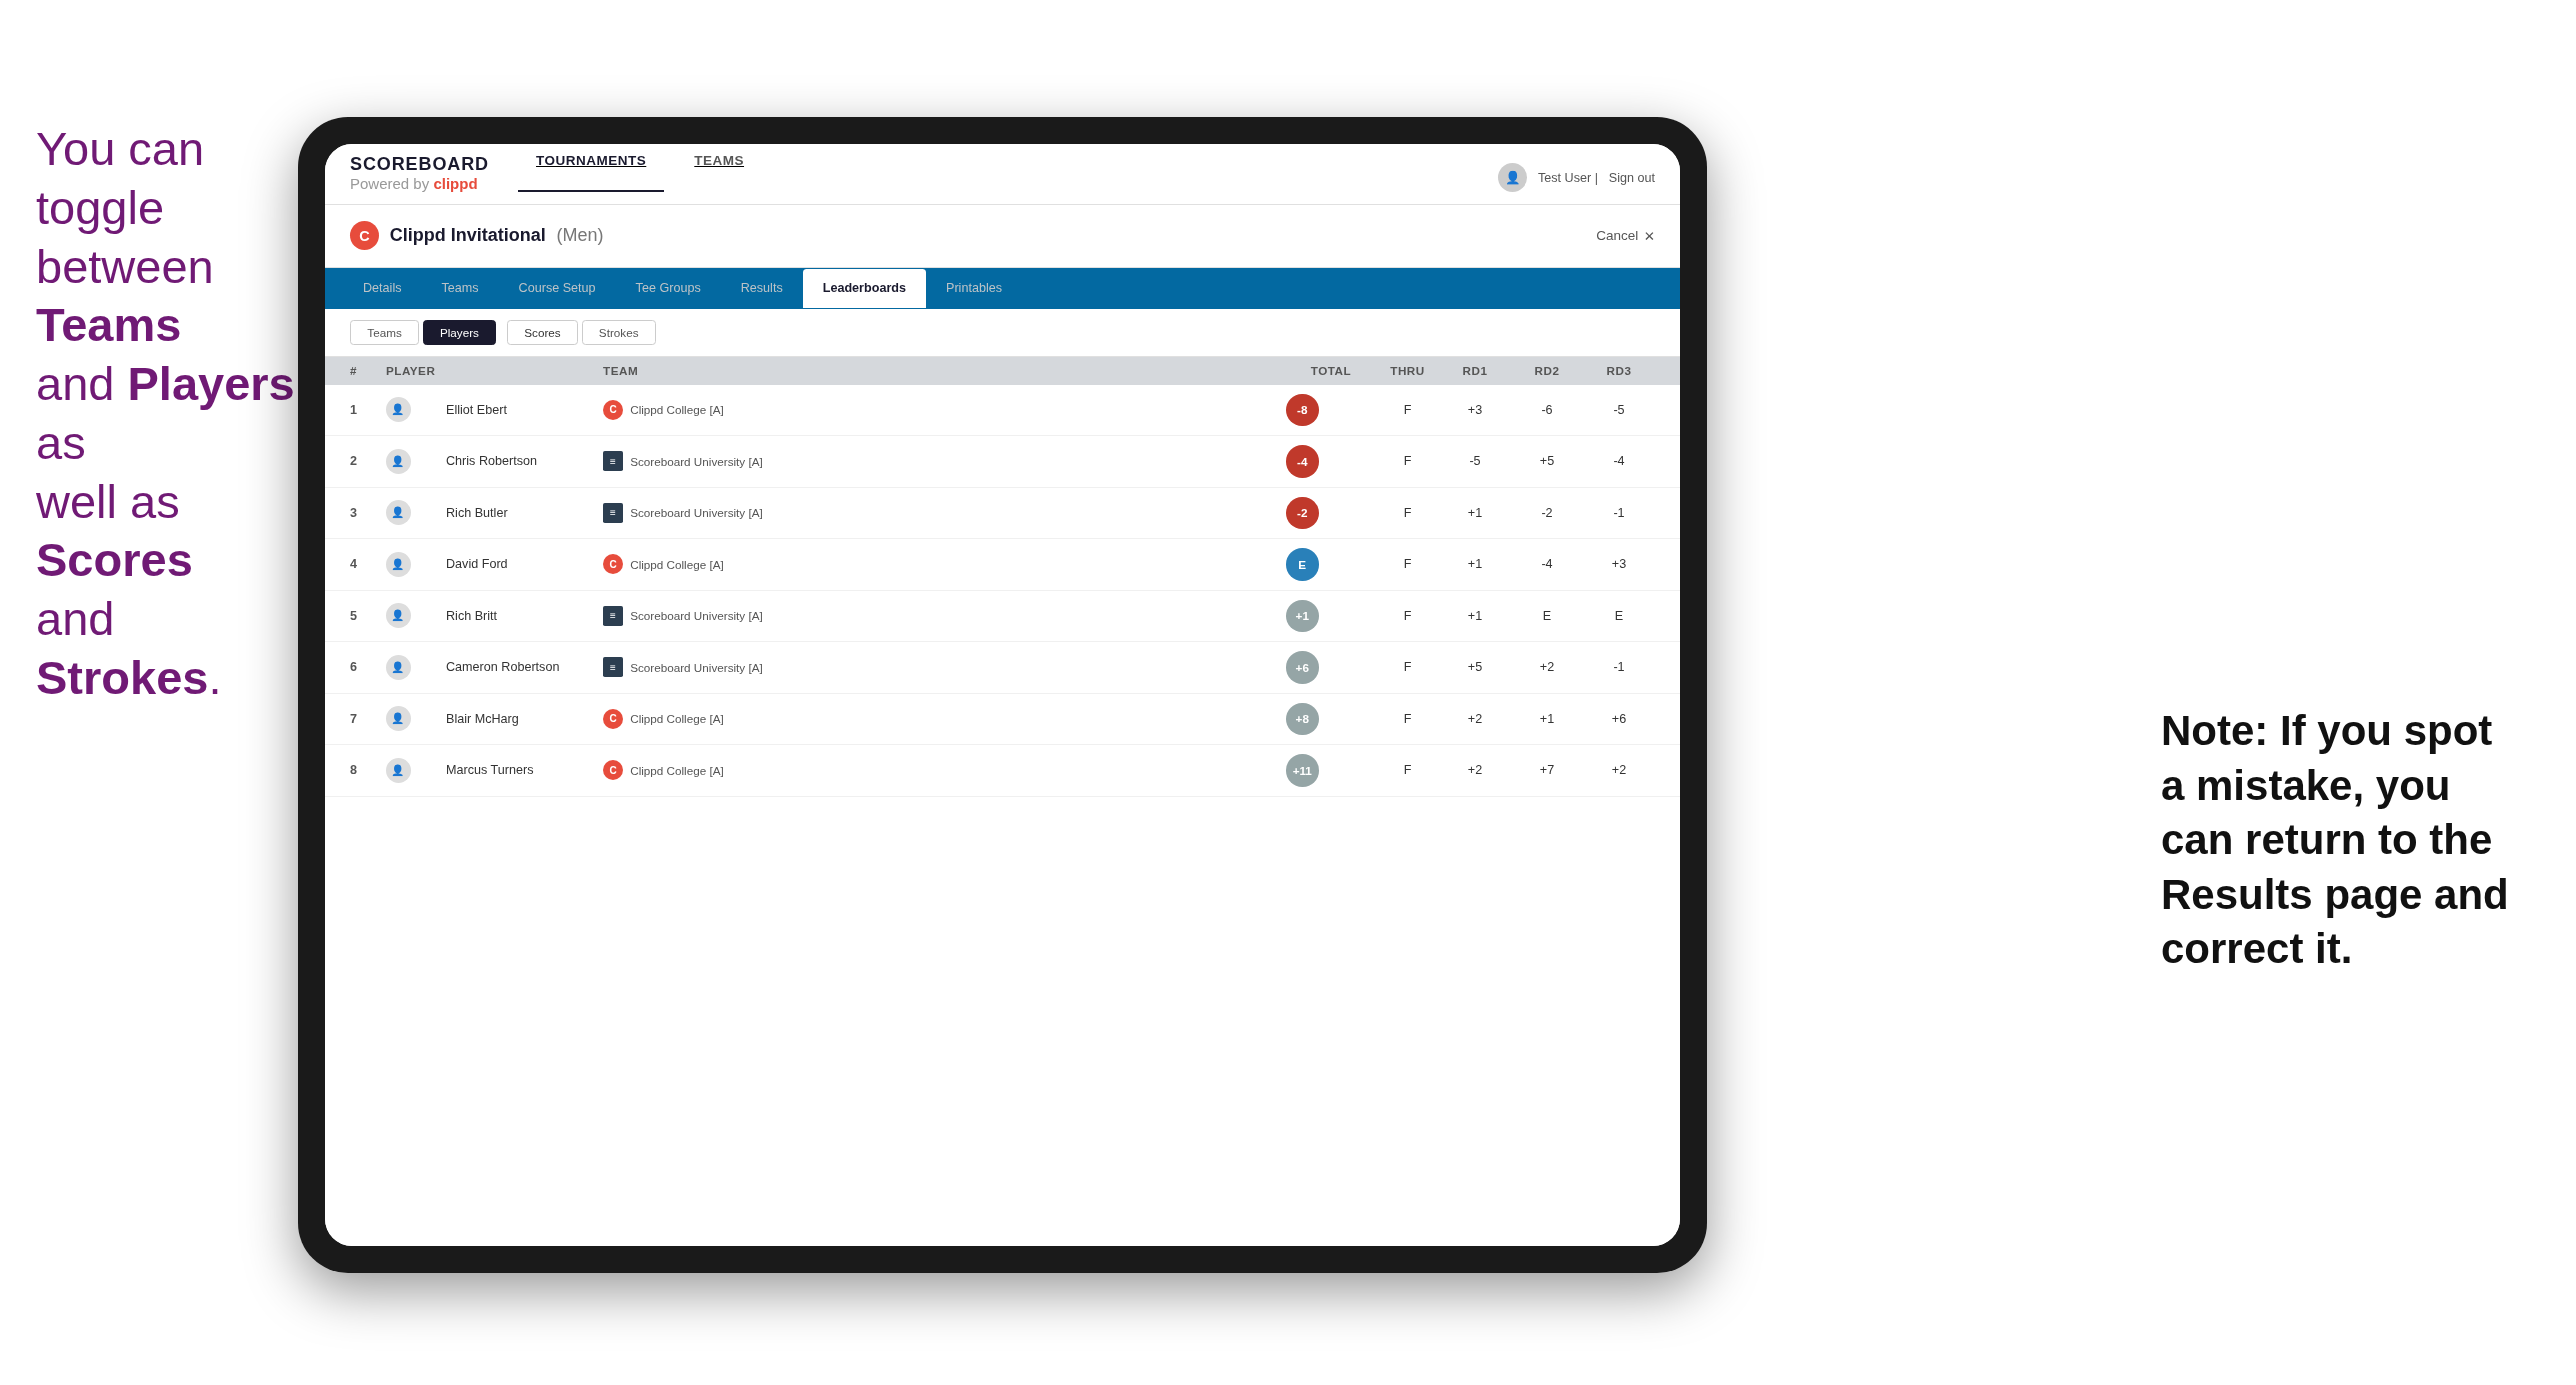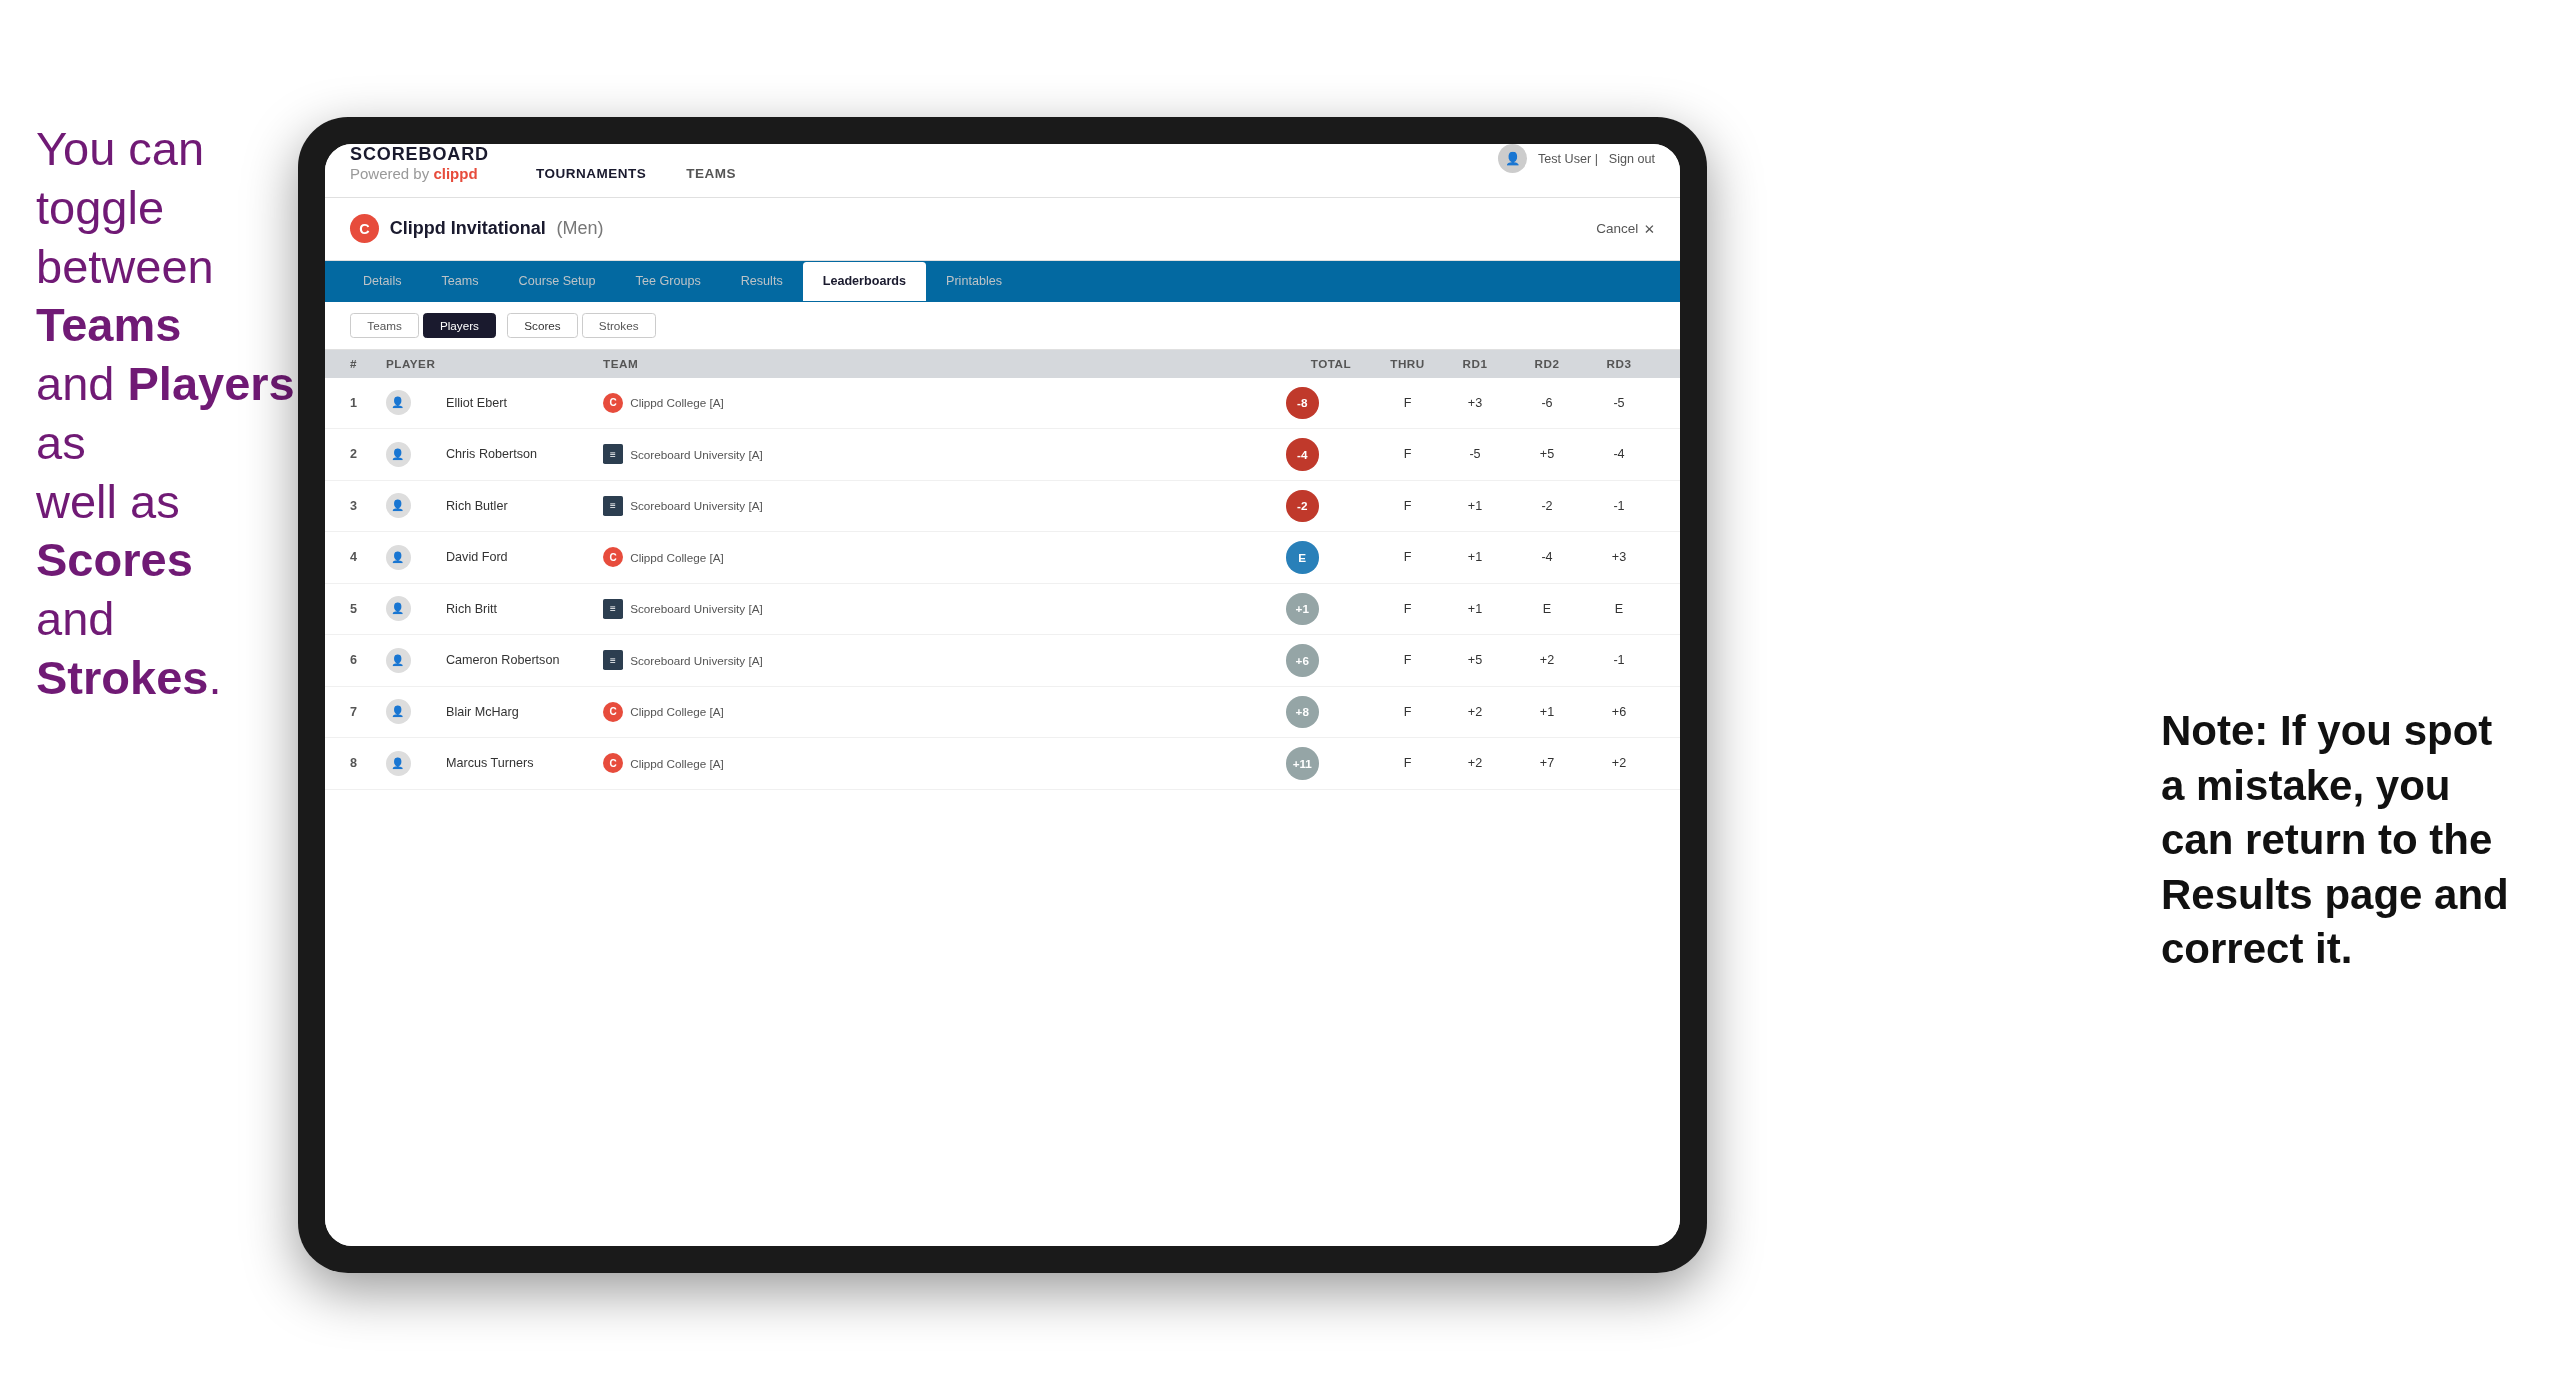--- a/index.html
+++ b/index.html
@@ -56,24 +56,24 @@
       background: #f5f5f5;
       border-radius: 27px;
       overflow: hidden;
       display: flex;
       flex-direction: column;
     }
 
     
     .top-nav {
       background: #ffffff;
-      height: 54px;
-      display: flex;
-      align-items: flex-start;
-      padding: 0 25px;
+      height: 61px;
+      display: flex;
+      align-items: flex-end;
+      padding: 12px 25px;
       border-bottom: 0.9px solid #e0e0e0;
       flex-shrink: 0;
     }
 
     .logo-area {
       display: flex;
       flex-direction: column;
       margin-right: 29px;
     }
     .logo-text {
@@ -84,22 +84,23 @@
       text-transform: uppercase;
     }
     .logo-sub {
       font-size: 15px;
       color: #999;
     }
     .logo-sub span { color: #e74c3c; font-weight: bold; }
 
     .nav-items {
       display: flex;
-      gap: 4px;
+      gap: 12px;
       flex: 1;
+      text-decoration: underline;
     }
     .nav-item {
       padding: 0 18px;
       height: 61px;
       display: flex;
       align-items: center;
       font-size: 13.5px;
       font-weight: 600;
       color: #555;
       letter-spacing: 0.5px;

